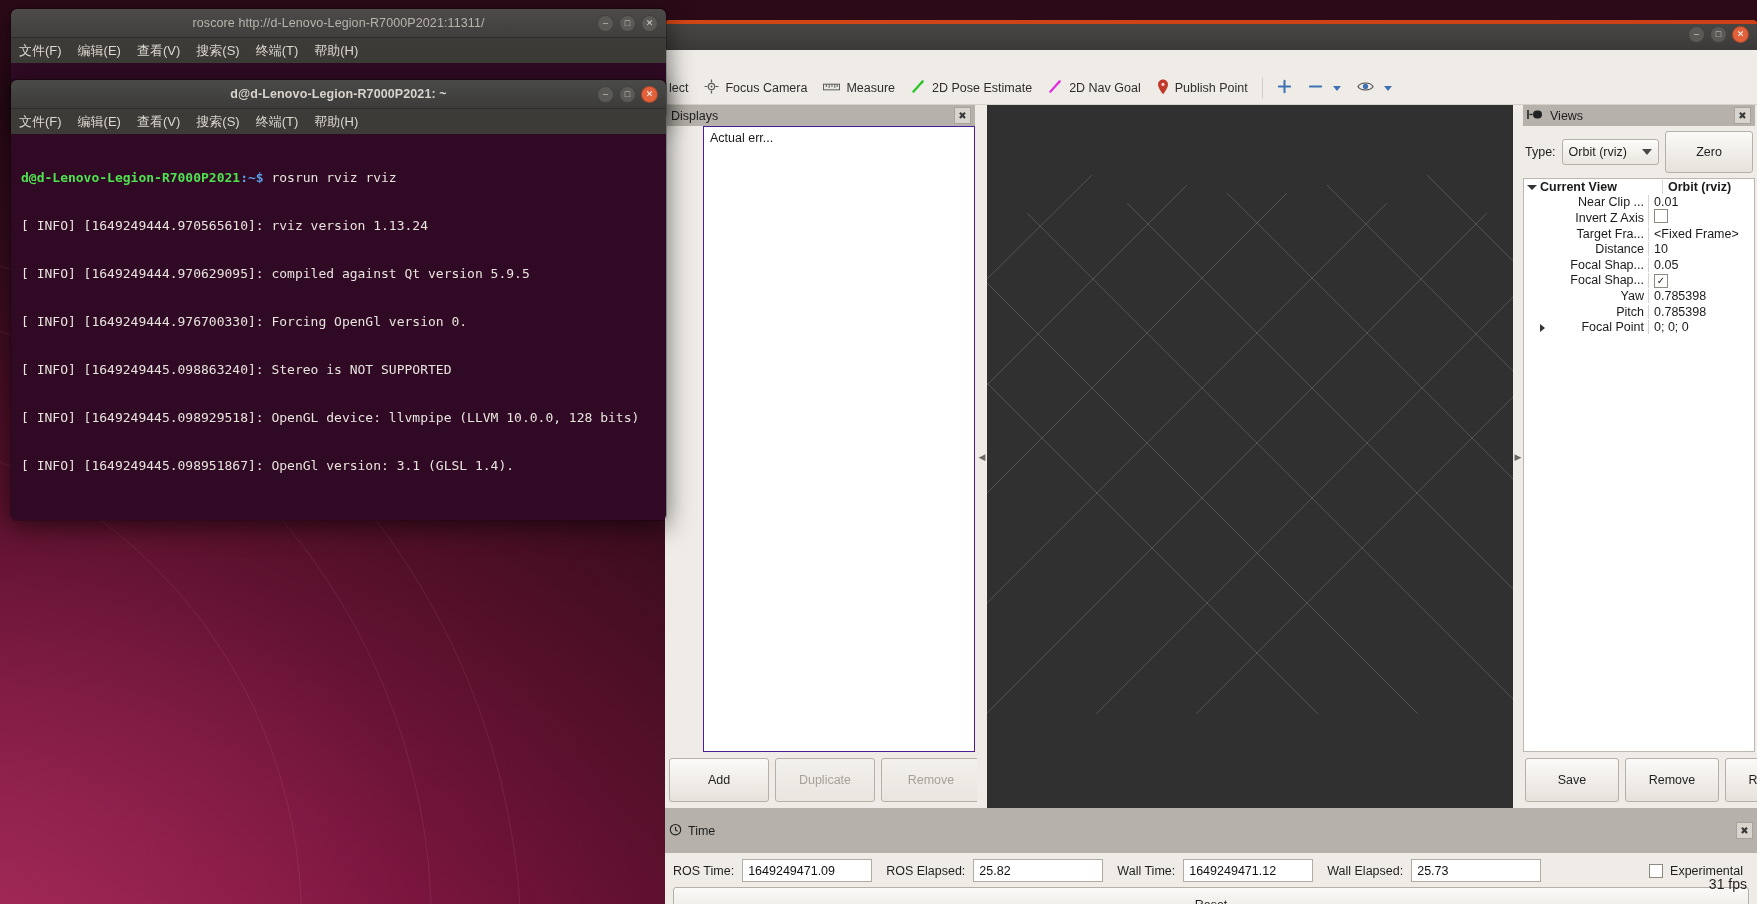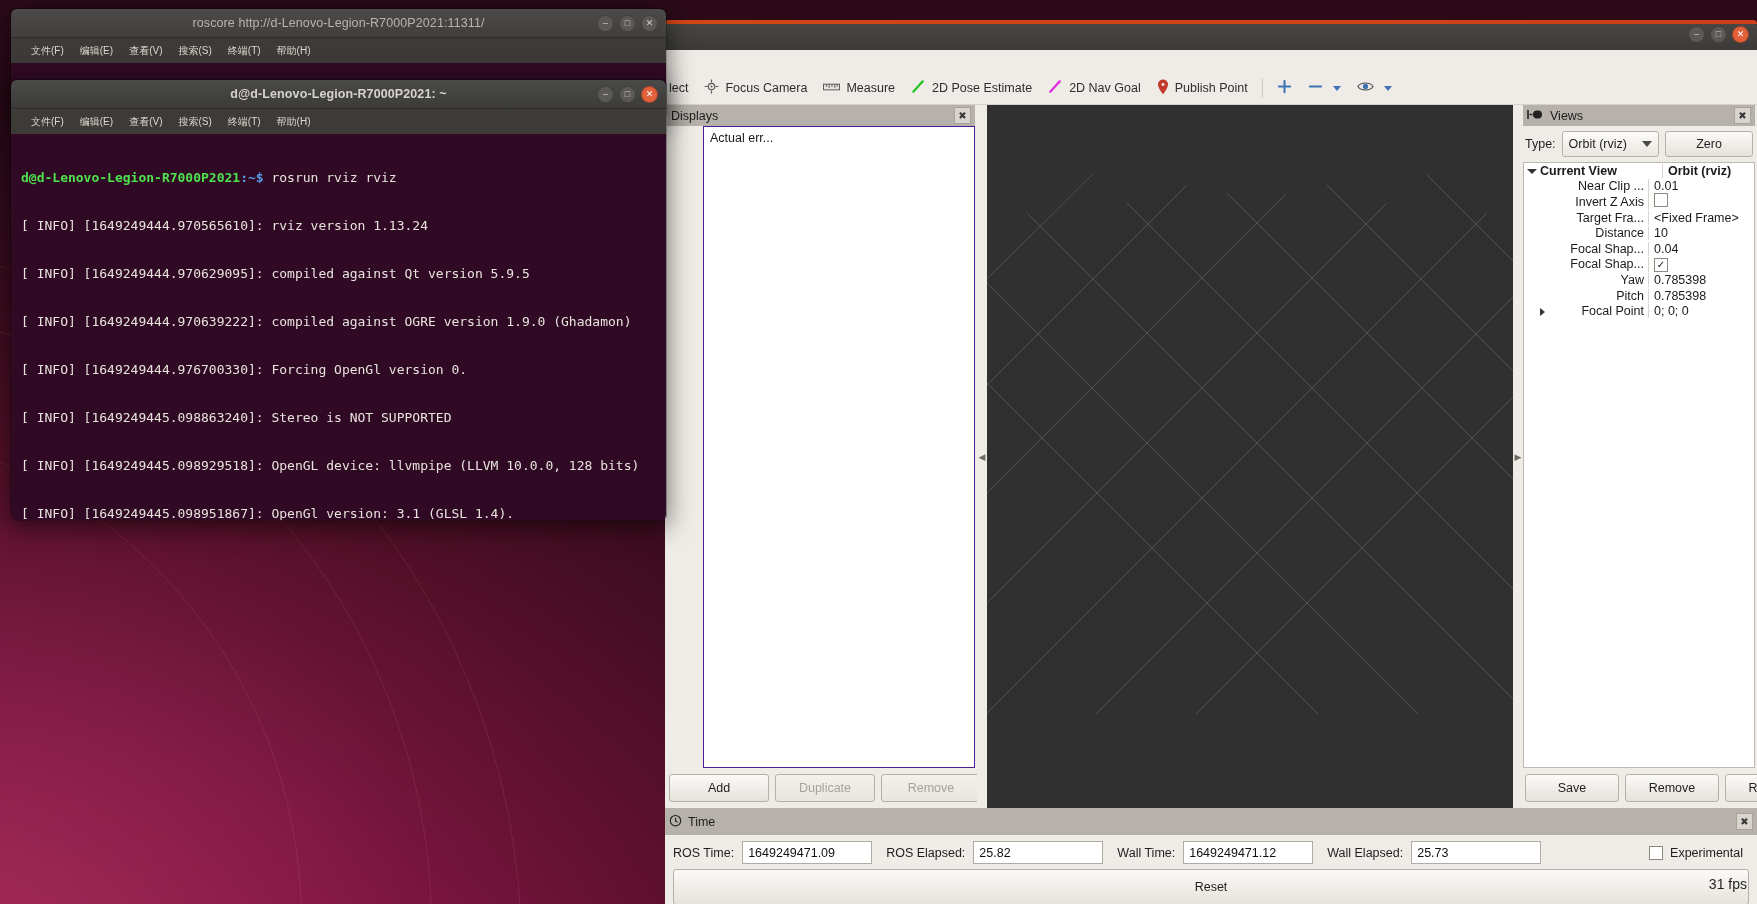--- a/index.html
+++ b/index.html
@@ -61,23 +61,23 @@
     border: 1px solid rgba(0,0,0,0.25);
   }
   .wbtn.close { background: #e2603a; color: #fff; }
   .wbtn.close.inact { background: #5a5956; color: #d4cfc8; }
 
   
   .term-menu {
     height: 25px;
     background: #3c3b37;
     display: flex; align-items: center;
-    padding-left: 20px;
+    padding-left: 8px;
     gap: 16px;
-    font-size: 10px;
+    font-size: 13px;
     color: #ddd8d1;
   }
   .term-menu span { cursor: default; }
   .term-body {
     background: #300a24;
     font-family: "DejaVu Sans Mono", monospace;
     font-size: 13px;
     line-height: 16px;
     color: #e8e3dd;
     padding: 4px 6px 6px 10px;
@@ -120,21 +120,21 @@
     padding: 0 4px; font-size: 12.5px; color: #1d1d1d; gap: 5px;
   }
   .panel-x {
     margin-left: auto; width: 15px; height: 15px; background: #d9d5ce;
     border: 1px solid #a7a29a; display: flex; align-items: center; justify-content: center;
     font-size: 10px; color: #3a3a3a; line-height: 1;
   }
   .listbox { background: #ffffff; border: 1px solid #4c1d95; flex: 1; margin-left: 36px; }
   .btnrow { display: flex; gap: 6px; padding: 6px 2px 6px 2px; }
   .btn {
-    min-width: 70px; height: 26px; padding: 0 14px;
+    min-width: 70px; height: 26px; padding: 8px 14px;
     background: linear-gradient(to bottom, #fbfaf8, #e6e2db);
     border: 1px solid #b5b0a8; border-radius: 3px;
     font-size: 12.5px; color: #1f1f1f;
     display: flex; align-items: center; justify-content: center;
   }
   .btn.disabled { color: #a6a29b; background: linear-gradient(to bottom,#f3f1ec,#e9e5df); }
 
   .split-arrow {
     width: 10px; background: #efece7; display: flex; align-items: center; justify-content: center;
     color: #6d6a64; font-size: 9px;
@@ -164,21 +164,21 @@
   .tkey.bold { font-weight: bold; justify-content: flex-start; padding-left: 16px;}
   .tval { flex: 1; padding-left: 5px; border-left: 1px solid #dad6cf; white-space: nowrap; overflow: hidden;}
   .tval.bold { font-weight: bold; }
   .tri { width: 0; height: 0; border-left: 5px solid #333; border-top: 4px solid transparent; border-bottom: 4px solid transparent; }
   .tri.open { border-left: 5px solid transparent; border-right: 5px solid transparent; border-top: 5px solid #333; }
   .cbox { width: 12px; height: 12px; border: 1px solid #8d8880; background: #fff; display: inline-flex;
           align-items: center; justify-content: center; font-size: 10px; color: #111; line-height: 1;}
 
   
   .time-panel { position: absolute; left: 0; right: 0; bottom: 0; height: 96px; background: #efece7; }
-  .time-head { height: 21px; background: #b6b2ab; display: flex; align-items: center; padding: 3px 4px;
+  .time-head { height: 21px; background: #b6b2ab; display: flex; align-items: center; padding: 12px 4px;
                font-size: 12.5px; color: #1d1d1d; gap: 6px;}
   .time-row { display: flex; align-items: center; padding: 6px 8px 0 8px; gap: 8px; font-size: 12.5px; color: #1f1f1f;}
   .tfield {
     background: #fff; border: 1px solid #b0aba3; height: 21px;
     display: flex; align-items: center; padding: 0 5px; font-size: 12.5px; color: #111;
   }
   .exp-wrap { margin-left: auto; display: flex; align-items: center; gap: 7px; padding-right: 6px;}
   .fps { position: absolute; right: 10px; bottom: 12px; font-size: 14px; color: #1f1f1f;}
   .reset-row { padding: 5px 8px; }
 </style>
@@ -379,21 +379,21 @@
               <div class="tval">&lt;Fixed Frame&gt;</div>
             </div>
 
             <div class="trow">
               <div class="tkey">Distance</div>
               <div class="tval">10</div>
             </div>
 
             <div class="trow">
               <div class="tkey">Focal Shap...</div>
-              <div class="tval">0.04</div>
+              <div class="tval">0.05</div>
             </div>
 
             <div class="trow">
               <div class="tkey">Focal Shap...</div>
               <div class="tval">
                 <span class="cbox">✓</span>
               </div>
             </div>
 
             <div class="trow">
@@ -499,21 +499,20 @@
       <span>编辑(E)</span>
       <span>查看(V)</span>
       <span>搜索(S)</span>
       <span>终端(T)</span>
       <span>帮助(H)</span>
     </div>
     <div class="term-body" style="height:386px;">
       <div><span class="term-prompt">d@d-Lenovo-Legion-R7000P2021</span><span class="term-path">:~$</span> <span>rosrun rviz rviz</span></div>
       <div>[ INFO] [1649249444.970565610]: rviz version 1.13.24</div>
       <div>[ INFO] [1649249444.970629095]: compiled against Qt version 5.9.5</div>
-      <div>[ INFO] [1649249444.970639222]: compiled against OGRE version 1.9.0 (Ghadamon)</div>
       <div>[ INFO] [1649249444.976700330]: Forcing OpenGl version 0.</div>
       <div>[ INFO] [1649249445.098863240]: Stereo is NOT SUPPORTED</div>
       <div>[ INFO] [1649249445.098929518]: OpenGL device: llvmpipe (LLVM 10.0.0, 128 bits)</div>
       <div>[ INFO] [1649249445.098951867]: OpenGl version: 3.1 (GLSL 1.4).</div>
       
     </div>
   </div>
 
 </div>
 

